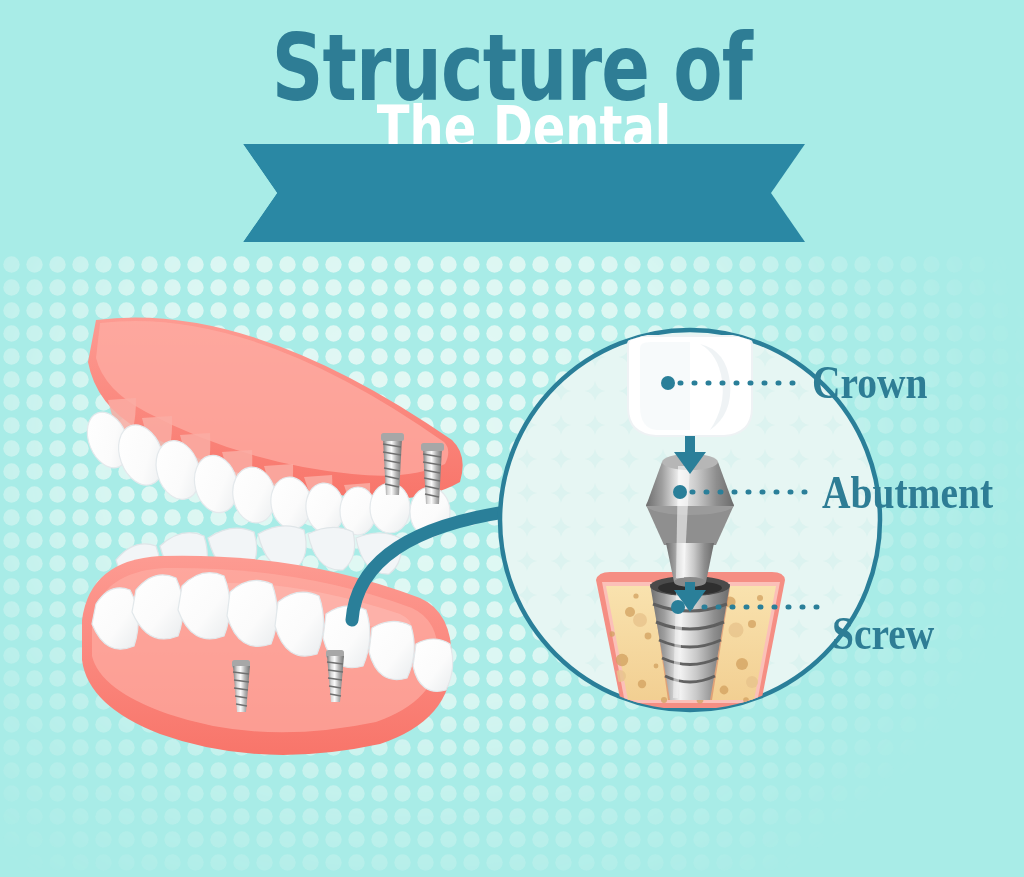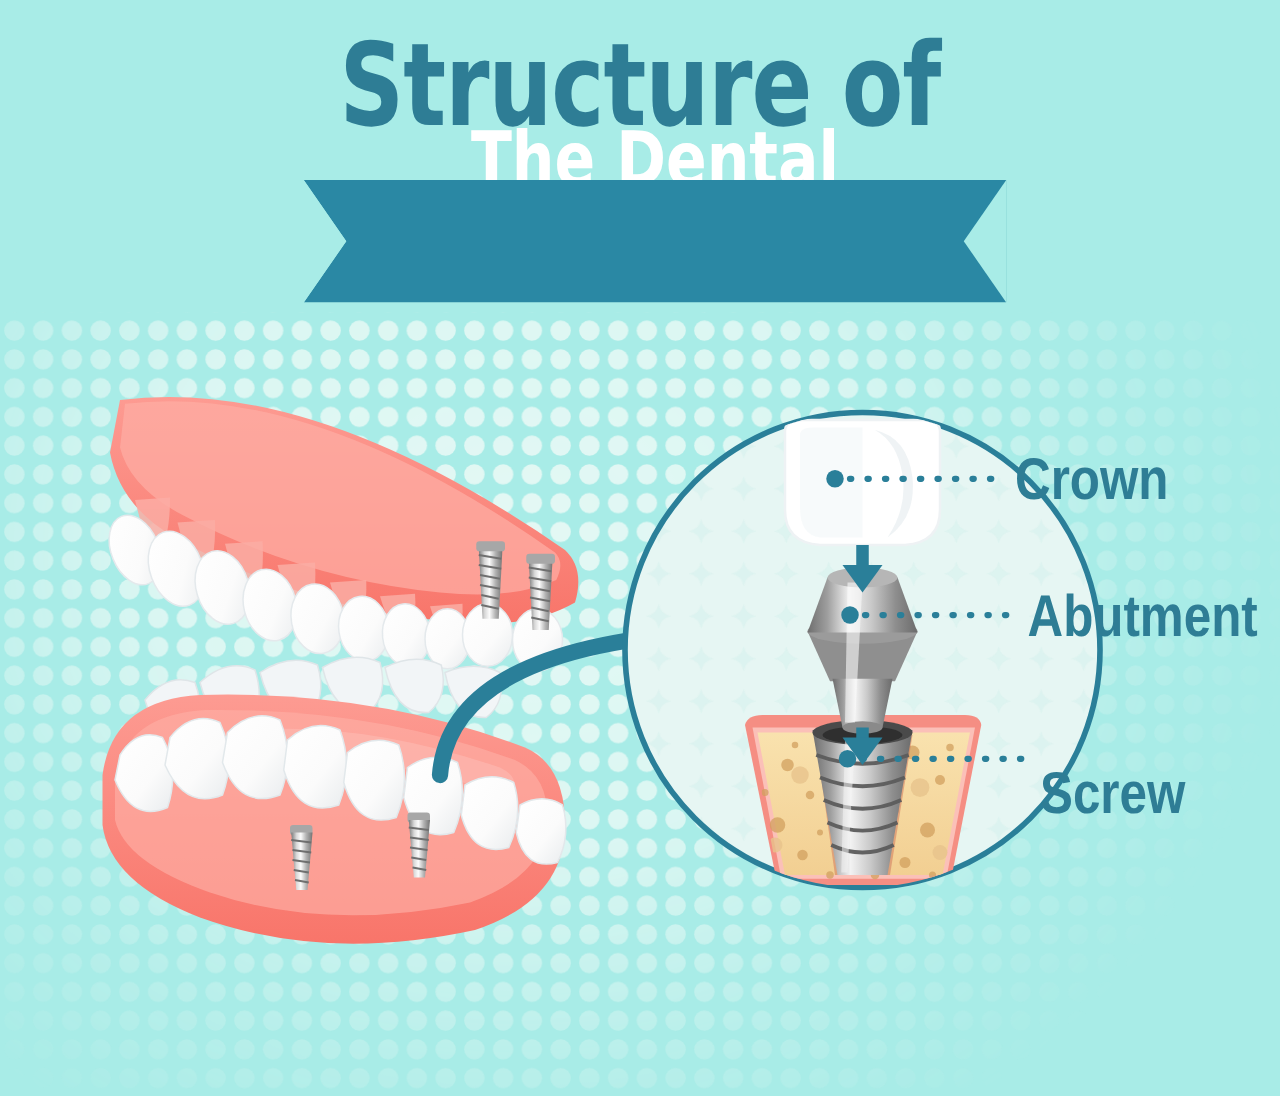--- a/index.html
+++ b/index.html
@@ -64,21 +64,21 @@
     display: inline-block;
     transform: scaleX(0.80);
   }
 
   
   .art { position: absolute; inset: 0; }
 
   
   .callout {
     position: absolute;
-    font-family: Liberation Sans, sans-serif;
+    font-family: Liberation Serif, serif;
     font-weight: bold;
     color: #2e7d95;
     font-size: 47px;
     white-space: nowrap;
     z-index: 30;
   }
   .callout span { display: inline-block; transform: scaleX(0.84); transform-origin: left center; }
   #callout-crown    { left: 812px; top: 355px; }
   #callout-abutment { left: 822px; top: 465px; }
   #callout-screw    { left: 832px; top: 578px; margin-top: 28px; }

